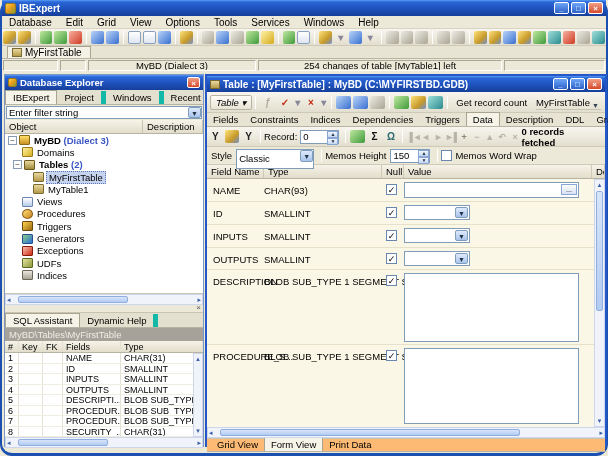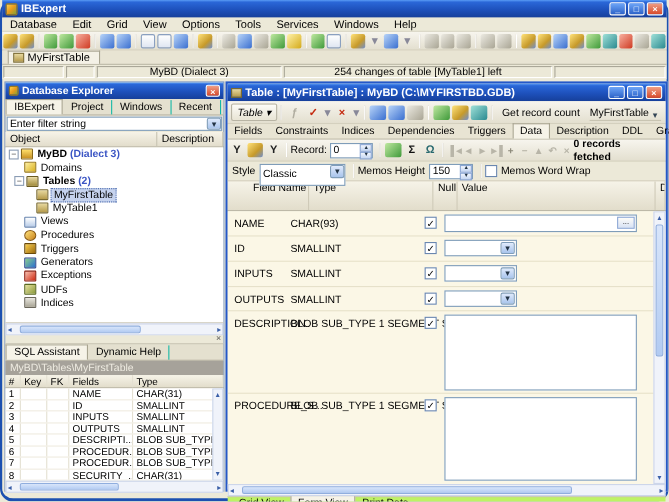--- a/index.html
+++ b/index.html
@@ -42,21 +42,21 @@
                    border:1px solid #7a6a30; }
 
   .statusbar { display:flex; background:#ece9d8; }
   .sseg { border:1px solid; border-color:#aaa798 #fff #fff #aaa798; margin:1px; font-size:9.5px;
           display:flex; align-items:center; justify-content:center; white-space:nowrap; overflow:hidden; }
 
   
   .panel { position:absolute; background:#ece9d8; border:1px solid #7a96c2; }
   .ptitle { height:15px; }
   .ptabs { display:flex; align-items:flex-end; height:15px; border-bottom:1px solid #b8b4a4; background:#e4e0cf; }
-  .ptab { padding:1px 7px; font-size:9.5px; border-right:1px solid #14b8a6; }
+  .ptab { padding:1px 7px; font-size:9.5px; border-right:5px solid #14b8a6; }
   .ptab.active { background:#f6f3e8; border:1px solid #a8a490; border-bottom:none; font-weight:normal; }
 
   .xpinput { background:#fff; border:1px solid #7f9db9; font-size:9.5px; font-family:"Liberation Sans",sans-serif; padding:0 2px; }
   .combo-arrow { position:absolute; right:1px; top:1px; bottom:1px; width:13px;
                  background:linear-gradient(180deg,#dfeafc,#a8c4ec); border:1px solid #7f9db9; border-radius:2px;
                  font-size:7px; text-align:center; line-height:11px; color:#234; }
 
   .colhdr { display:flex; background:linear-gradient(180deg,#f6f3e8,#e2ddcb); border-bottom:1px solid #b8b4a4; }
   .colhdr div { padding:1px 4px; font-size:9.5px; border-right:1px solid #c8c4b2; }
 
@@ -452,21 +452,21 @@
         <span class="spinbtns">
             <span>▲</span>
             <span>▼</span>
           </span>
       </span>
       <span class="tsep"></span>
       <span class="cb"></span>
       <span style="font-size:9.5px;margin-left:3px;">Memos Word Wrap</span>
     </div>
 
-    <div class="formgrid-hdr" style="height:27px;padding-left:19px;">
+    <div class="formgrid-hdr" style="height:14px;">
       <div style="width:57px;">Field Name</div>
       <div style="width:118px;">Type</div>
       <div style="width:22px;">Null</div>
       <div style="width:188px;">Value</div>
       <div style="flex:1;">Description</div>
     </div>
 
     <div class="formarea" style="position:relative;height:248px;overflow:hidden;">
 
       <div class="frow" style="top:0;height:23px;">
@@ -526,20 +526,20 @@
         <div class="sarrow abs" style="bottom:1px;left:0;right:0;">▾</div>
       </div>
     </div>
 
     <div class="hscroll" style="height:11px;position:relative;">
       <span class="sarrow abs" style="left:1px;top:1px;">◂</span>
       <span class="sthumb abs" style="left:12px;top:1px;width:300px;height:7px;"></span>
       <span class="sarrow abs" style="right:1px;top:1px;">▸</span>
     </div>
 
-    <div class="ttabs" style="height:14px;background:#bef264;border-top:1px solid #c8c4b2;">
+    <div class="ttabs" style="height:14px;background:#fdba74;border-top:1px solid #c8c4b2;">
       <span class="ttab" style="margin-left:4px;">Grid View</span>
       <span class="ttab active">Form View</span>
       <span class="ttab">Print Data</span>
     </div>
   </div>
 
 </div>
 
 </body></html>

